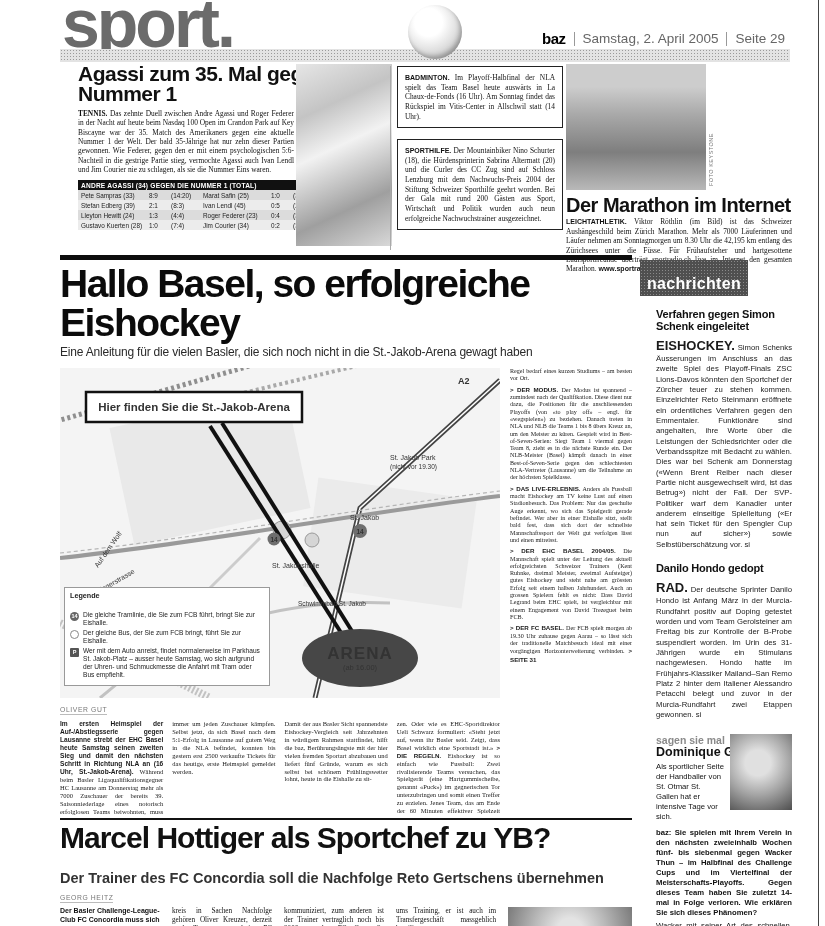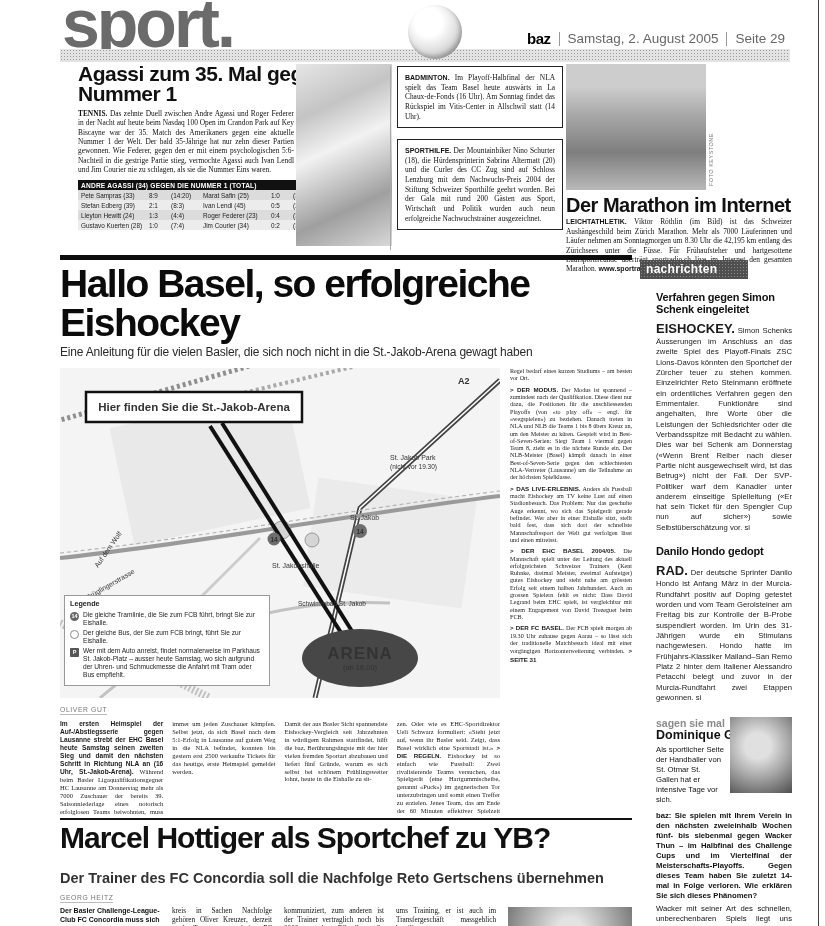--- a/index.html
+++ b/index.html
@@ -54,21 +54,21 @@
 
   
   .blackbar{position:absolute;left:60px;top:255px;width:572px;height:5px;background:#0d0d0d;}
   .hockey{position:absolute;left:60px;top:264px;width:572px;height:552px;overflow:hidden;}
   .hockey h1{margin:0;font-size:39px;letter-spacing:-1.5px;line-height:1;color:#0b0b0b;}
   .hockey .subhead{font-size:12px;color:#2a2a2a;margin-top:3px;letter-spacing:-.2px;}
   .hbody{display:flex;gap:10px;margin-top:9px;height:478px;overflow:hidden;}
   .hleft{width:440px;flex:none;}
   .map{position:relative;width:440px;height:330px;background:#f4f4f4;overflow:hidden;}
   .legend{position:absolute;left:4px;bottom:12px;width:194px;background:#fff;border:1px solid #999;padding:4px 5px;font-size:6.6px;line-height:1.22;color:#222;}
-  .legend .ltitle{font-weight:bold;font-size:7.2px;margin-bottom:2px;}
+  .legend .ltitle{font-weight:bold;font-size:7.2px;margin-bottom:10px;}
   .legend .litem{display:flex;gap:4px;margin-bottom:2px;}
   .lico{flex:none;width:9px;height:9px;border-radius:50%;background:#666;color:#fff;font-size:5.5px;font-weight:bold;display:flex;align-items:center;justify-content:center;margin-top:1px;}
   .lico.bus{background:#fff;border:1.5px solid #888;color:#888;width:7px;height:7px;}
   .lico.park{border-radius:1px;background:#555;}
   .byline{margin-top:5px;font-size:6.8px;color:#777;letter-spacing:.6px;border-bottom:1px solid #bbb;display:inline-block;padding-bottom:1px;}
   .hcols{display:flex;gap:9px;margin-top:4px;height:124px;overflow:hidden;}
   .hcol{flex:1;font-size:6.5px;line-height:1.22;color:#1a1a1a;}
   .hcol .lead{font-family:"Liberation Sans",sans-serif;font-weight:bold;font-size:6.6px;}
   .seclabel{font-family:"Liberation Sans",sans-serif;font-weight:bold;font-size:6.2px;}
   .hright{flex:1;display:flex;flex-direction:column;}
@@ -85,21 +85,21 @@
   .hottiger .subhead{font-size:14.5px;color:#333;margin-top:17px;font-weight:bold;}
   .hottiger .byline{margin-top:4px;}
   .hcols2{display:flex;gap:12px;margin-top:3px;}
   .hcols2 .col{width:100px;flex:none;font-size:7.2px;line-height:1.25;}
   .hcols2 .col.bold{font-family:"Liberation Sans",sans-serif;font-weight:bold;font-size:7px;}
   .hottiger-photo{flex:1;height:60px;
     background:radial-gradient(circle at 50% 40%,#e3e3e3 0 18%,#b8b8b8 50%,#6f6f6f 100%);}
 
   
   .rail{position:absolute;left:640px;top:260px;width:152px;height:666px;overflow:hidden;}
-  .rail-header{width:96px;background-color:#4f4f4f;color:#fff;font-weight:bold;font-size:12px;padding:2px 6px 3px 6px;letter-spacing:.3px;}
+  .rail-header{width:96px;background-color:#4f4f4f;color:#fff;font-weight:bold;font-size:16px;padding:15px 6px 3px 6px;letter-spacing:.3px;text-align:center;}
   .rart{padding-left:16px;margin-top:13px;}
   .rart h3{margin:0 0 4px 0;font-size:11px;line-height:1.08;letter-spacing:-.2px;}
   .rtext{font-size:7.7px;line-height:1.34;color:#1a1a1a;text-align:justify;}
   .rtext b{font-size:13px;}
   .gmuer{position:relative;padding-left:16px;margin-top:14px;}
   .gkicker{color:#8a8a8a;font-weight:bold;font-size:10.5px;}
   .gname{font-weight:bold;font-size:12.5px;line-height:1.05;}
   .gmuer-photo{position:absolute;right:0;top:0;width:62px;height:76px;
     background:radial-gradient(circle at 45% 38%,#e0e0e0 0 22%,#a5a5a5 55%,#4e4e4e 100%);}
   .gintro{width:68px;font-size:7.7px;line-height:1.3;margin-top:3px;}
@@ -111,21 +111,21 @@
 </style>
 </head>
 <body>
 
 <div class="masthead">sport.</div>
 <div class="topstrip halftone"></div>
 <div class="ball halftone"></div>
 <div class="dateline">
   <span class="brand">baz</span>
   <span class="sep"></span>
-  <span>Samstag, 2. August 2005</span>
+  <span>Samstag, 2. April 2005</span>
   <span class="sep"></span>
   <span>Seite 29</span>
 </div>
 
 <div class="agassi">
   <h2>Agassi zum 35. Mal gegen die Nummer 1</h2>
   <div class="atext serif just">
     <b>TENNIS.</b>
     <span>Das zehnte Duell zwischen Andre Agassi und Roger Federer in der Nacht auf heute beim Nasdaq 100 Open im Crandon Park auf Key Biscayne war der 35. Match des Amerikaners gegen eine aktuelle Nummer 1 der Welt. Der bald 35-Jährige hat nur zehn dieser Partien gewonnen. Wie Federer, gegen den er mit einem psychologischen 5:6-Nachteil in die gestrige Partie stieg, vermochte Agassi auch Ivan Lendl und Jim Courier nie zu schlagen, als sie die Nummer Eins waren.</span>
   </div>

